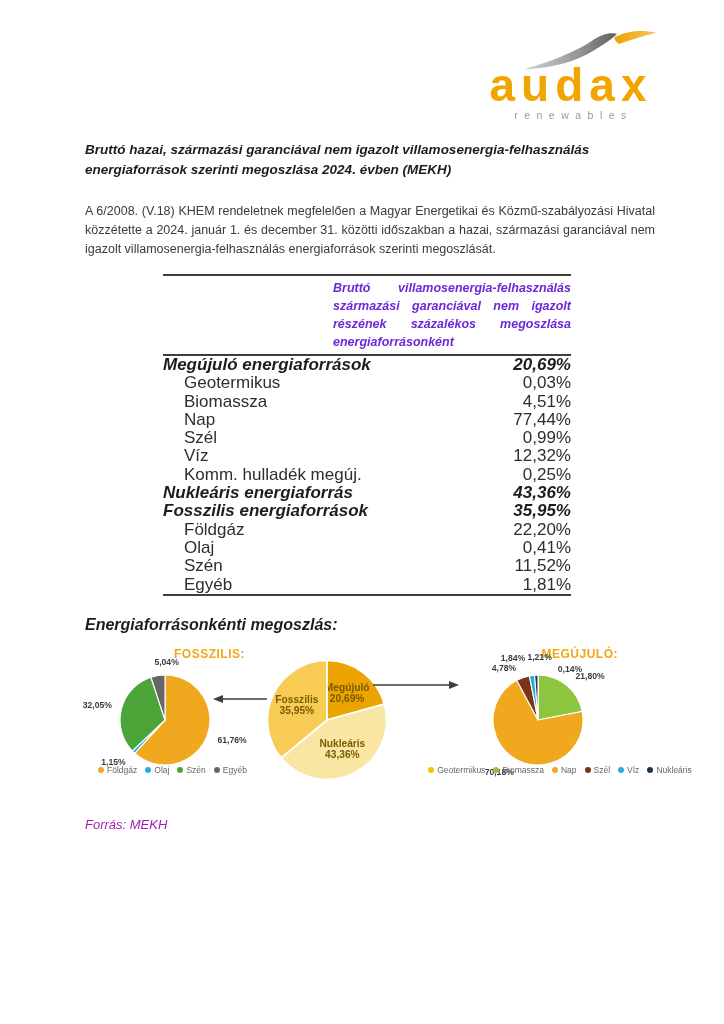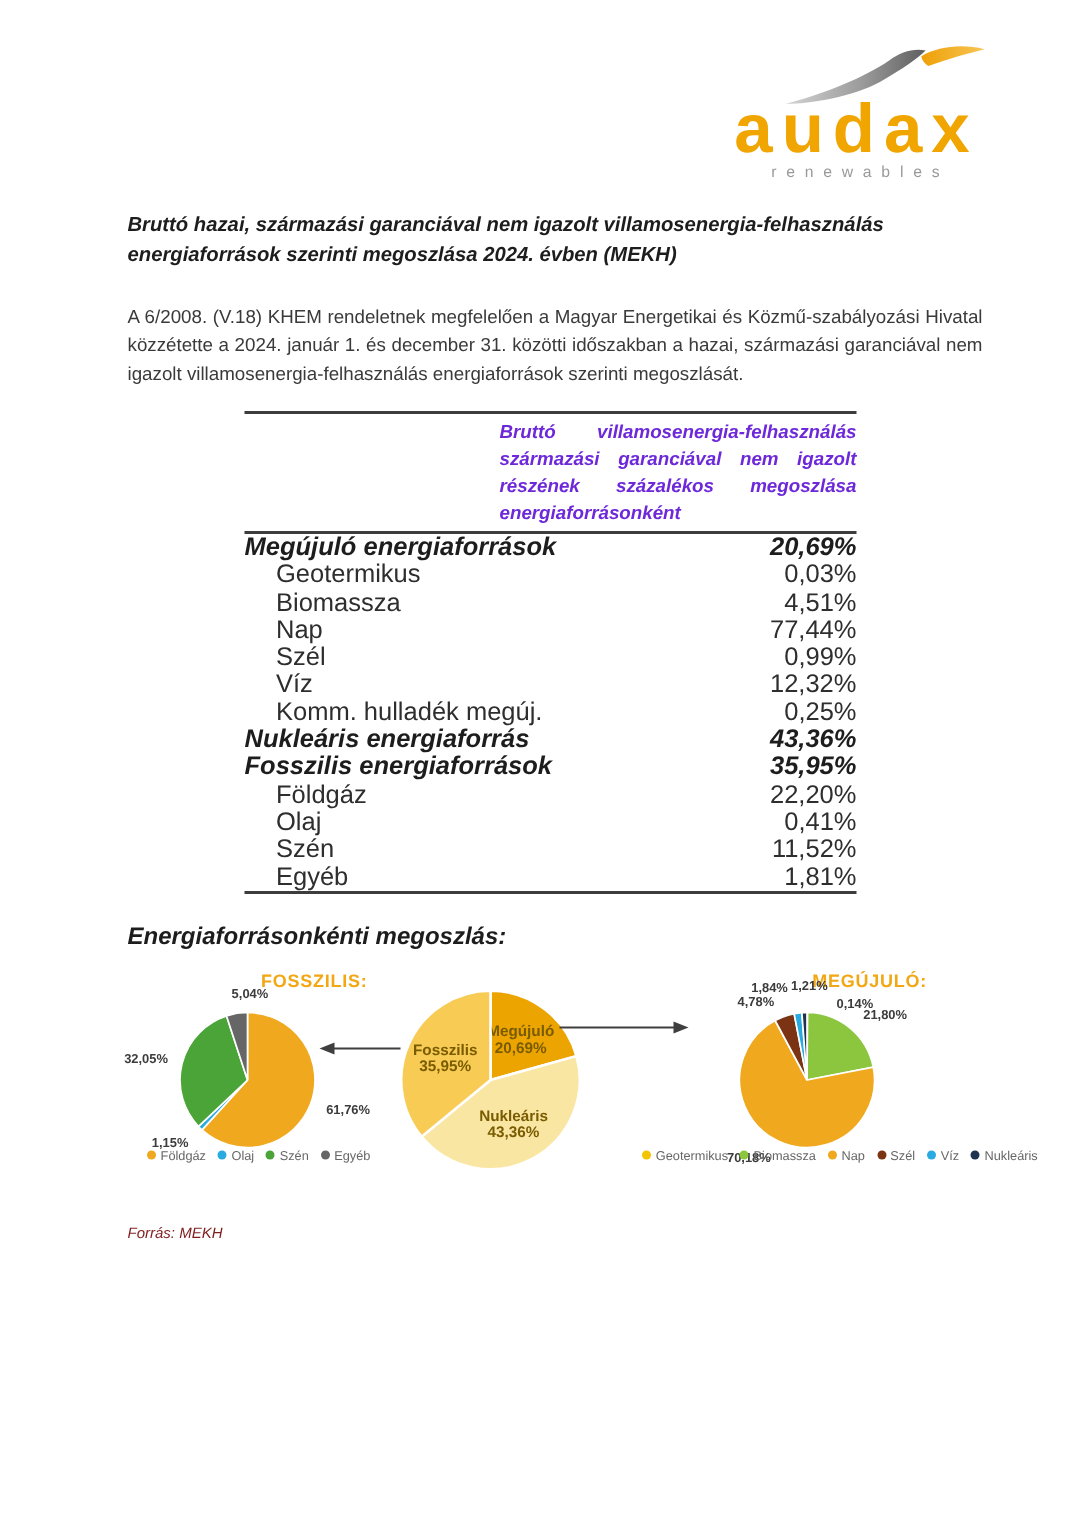--- a/index.html
+++ b/index.html
@@ -38,21 +38,21 @@
   #pie-megujulo{left:378px;top:4px;width:150px;height:150px;}
   .legend{position:absolute;top:124px;display:flex;justify-content:center;gap:8px;font-size:8.5px;color:#666;white-space:nowrap;}
   .legend.left{left:0;width:175px;}
   .legend.right{left:330px;width:290px;}
   .legend-item{display:inline-flex;align-items:center;gap:3px;}
   .legend-item .dot{width:6px;height:6px;border-radius:50%;display:inline-block;}
   .arrow{position:absolute;}
   .arrow.al{left:126px;top:52px;}
   .arrow.ar{left:288px;top:38px;}
   
-  p.source{margin:18px 0 0 0;font-size:10px;font-style:italic;color:#7f1d1d;}
+  p.source{margin:18px 0 0 0;font-size:13px;font-style:italic;color:#a21caf;}
 </style>
 </head>
 <body>
 
 <div class="page">
 
   <div class="logo">
     <svg class="swoosh" viewBox="0 0 150 45">
       <defs>
         <linearGradient id="gGray" x1="0" y1="0" x2="1" y2="0">

